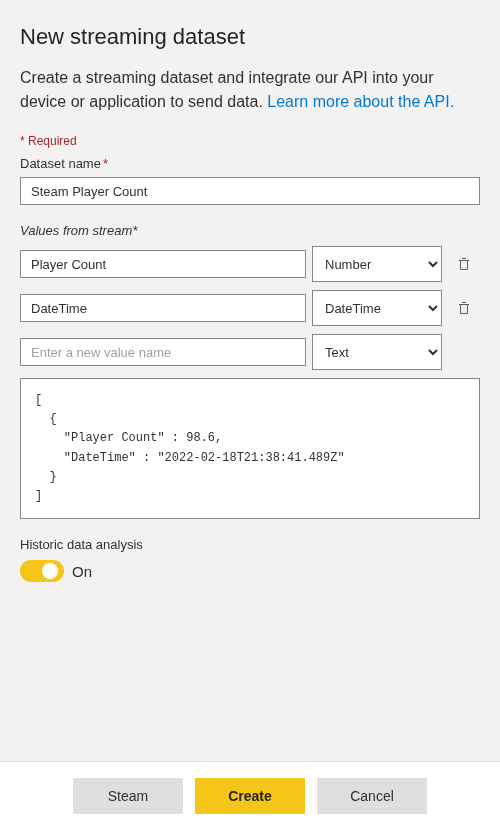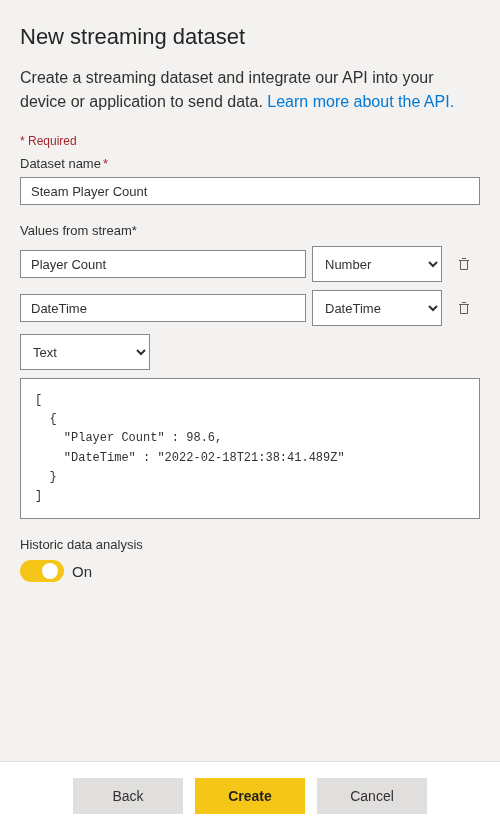--- a/index.html
+++ b/index.html
@@ -67,20 +67,21 @@
       font-size: 13px;
       color: #323130;
       outline: none;
     }
 
     .section-label {
       font-size: 13px;
       color: #323130;
       margin-top: 18px;
       margin-bottom: 8px;
+      font-style: italic;
     }
 
     .values-row {
       display: flex;
       align-items: center;
       margin-bottom: 8px;
       gap: 6px;
     }
 
     .value-name-input {
@@ -275,20 +276,21 @@
         <option>Boolean</option>
       </select>
       <button class="delete-btn" title="Delete">
         <svg width="16" height="16" viewBox="0 0 16 16" fill="none" xmlns="http://www.w3.org/2000/svg">
           <path d="M6 2h4v1H6V2zm-3 2h10v1h-1v8a1 1 0 01-1 1H5a1 1 0 01-1-1V5H3V4zm2 1v8h6V5H5z" fill="#605e5c"></path>
         </svg>
       </button>
     </div>
 
     <div class="values-row">
+      <input type="text" class="value-name-input" placeholder="Enter a new value name" style="">
       <select class="type-select">
         <option>Number</option>
         <option>DateTime</option>
         <option selected="">Text</option>
         <option>Boolean</option>
       </select>
       <div class="no-delete"></div>
     </div>
   </div>
 
@@ -305,16 +307,16 @@
       <div class="toggle-switch">
         <div class="toggle-track"></div>
         <div class="toggle-thumb"></div>
       </div>
       <span class="toggle-on-label">On</span>
     </div>
   </div>
 </div>
 
 <div class="footer">
-  <button class="btn btn-back">Back</button>
+  <button class="btn btn-back">Steam</button>
   <button class="btn btn-create">Create</button>
   <button class="btn btn-cancel">Cancel</button>
 </div>
 
 </body></html>

